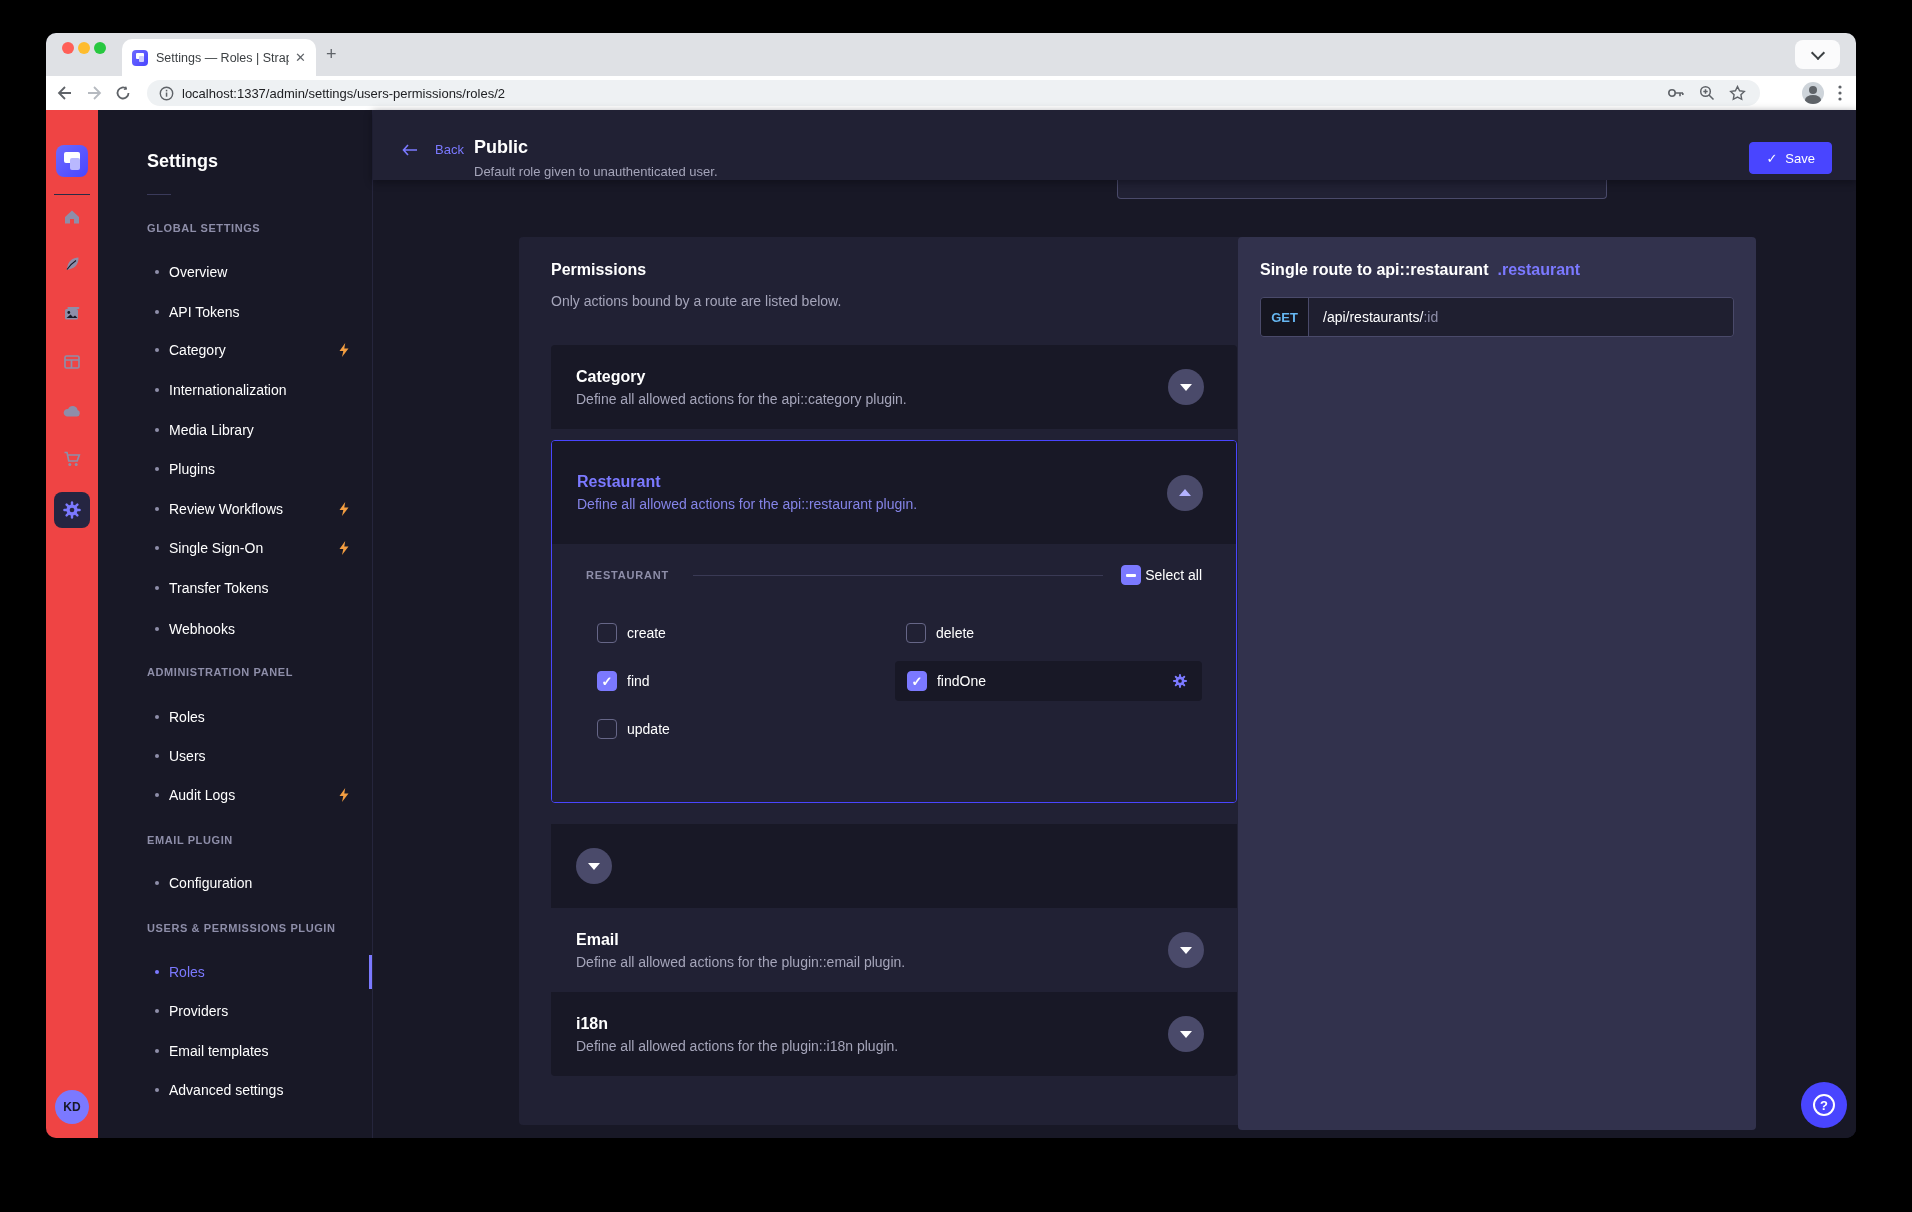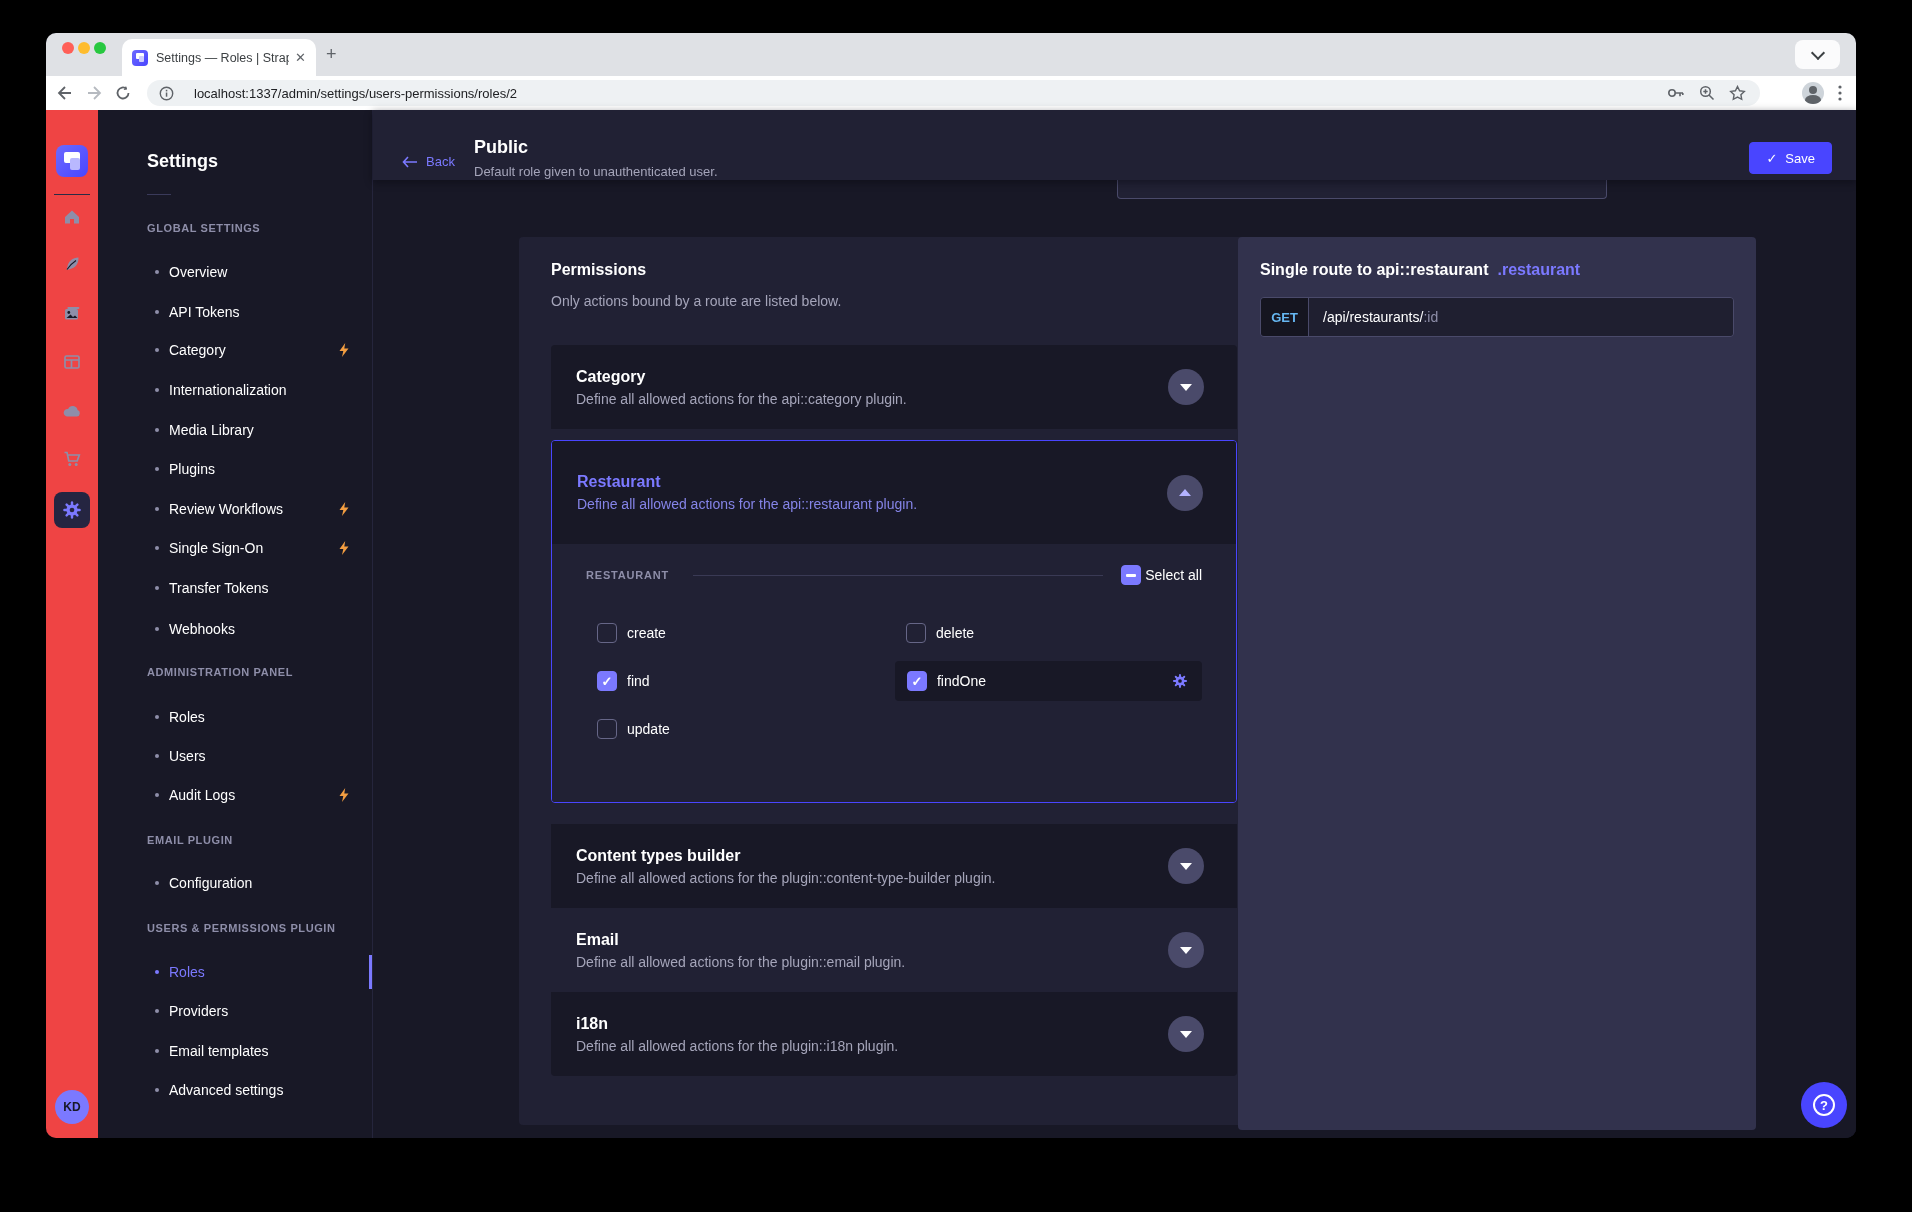--- a/index.html
+++ b/index.html
@@ -20,21 +20,21 @@
   .tab-close{color:#5f6368;font-size:13px;margin-left:6px;cursor:default;}
   .newtab{position:absolute;left:280px;top:11px;font-size:18px;color:#5f6368;line-height:20px;}
   .strip-chevron{position:absolute;right:16px;top:7px;width:45px;height:29px;background:#fbfbfc;
                  border-radius:8px;display:flex;align-items:center;justify-content:center;}
   .chev-down{width:8px;height:8px;border-right:2px solid #3c4043;border-bottom:2px solid #3c4043;
              transform:rotate(45deg);margin-top:-4px;}
   #toolbar{position:absolute;left:0;top:43px;width:100%;height:34px;background:#ffffff;}
   .nav-ic{position:absolute;top:0;height:34px;display:flex;align-items:center;justify-content:center;width:28px;}
   #omnibox{position:absolute;left:101px;top:4px;width:1613px;height:26px;border-radius:13px;background:#eef1f3;
            display:flex;align-items:center;}
-  #omnibox .url{font-size:13px;color:#202124;margin-left:20px;flex:1;}
+  #omnibox .url{font-size:13px;color:#202124;margin-left:8px;flex:1;}
   .omni-right{display:flex;align-items:center;gap:14px;margin-right:14px;}
   .tool-right{position:absolute;right:0;top:0;height:34px;display:flex;align-items:center;gap:14px;padding-right:14px;}
   .avatar-chip{width:22px;height:22px;border-radius:50%;background:#ced4da;position:relative;overflow:hidden;}
   .avatar-chip:before{content:"";position:absolute;left:7px;top:4px;width:8px;height:8px;border-radius:50%;background:#5f6368;}
   .avatar-chip:after{content:"";position:absolute;left:3px;top:13px;width:16px;height:10px;border-radius:50% 50% 0 0;background:#5f6368;}
   
   #app{position:absolute;left:0;top:77px;width:1810px;height:1028px;background:#181826;}
   #rail{position:absolute;left:0;top:0;width:52px;height:100%;background:#ef4444;}
   #logo{position:absolute;left:10px;top:35px;width:32px;height:32px;border-radius:8px;
         background:linear-gradient(135deg,#6d6aff,#4945ff);}
@@ -55,21 +55,21 @@
   .sn-item .dot{width:4px;height:4px;border-radius:50%;background:#8e8ea9;margin-right:10px;flex:none;}
   .sn-item .lbl{font-size:14px;color:#ffffff;}
   .sn-item.active .lbl{color:#7b79ff;}
   .sn-item.active .dot{background:#7b79ff;}
   .sn-item .bolt{position:absolute;right:22px;}
   .active-bar{position:absolute;right:0;top:845px;width:3px;height:34px;background:#7b79ff;}
   
   #main{position:absolute;left:327px;top:0;width:1483px;height:100%;}
   #mainHeader{position:absolute;left:0;top:0;width:100%;height:70px;background:#212134;
               box-shadow:0 2px 8px rgba(4,4,12,.45);z-index:3;}
-  .back{position:absolute;left:29px;top:44px;display:flex;align-items:center;gap:8px;color:#7b79ff;font-size:13px;}
+  .back{position:absolute;left:29px;top:32px;display:flex;align-items:center;gap:17px;color:#7b79ff;font-size:13px;}
   .pg-title{position:absolute;left:101px;top:28px;font-size:18px;font-weight:700;color:#fff;line-height:18px;}
   .pg-sub{position:absolute;left:101px;top:54px;font-size:13px;color:#a5a5ba;}
   .save-btn{position:absolute;right:24px;top:32px;height:32px;padding:0 16px;background:#4945ff;border:1px solid #4945ff;
             border-radius:4px;color:#fff;font-size:13px;display:flex;align-items:center;gap:8px;box-sizing:border-box;}
   #scroll{position:absolute;left:0;top:70px;width:100%;height:958px;background:#181826;}
   .input-sliver{position:absolute;left:744px;top:0;width:490px;height:19px;background:#212134;
                 border:1px solid #4a4a6a;border-top:none;border-radius:0 0 4px 4px;box-sizing:border-box;}
   
   #permPanel{position:absolute;left:146px;top:57px;width:750px;height:888px;background:#212134;border-radius:4px;
              padding:24px 32px;box-sizing:border-box;}
@@ -459,24 +459,20 @@
                   <div class="pg-cell">
                     <span class="cb off"></span>
                     <span class="cb-lbl">update</span>
                   </div>
                 </div>
               </div>
             </div>
           </div>
 
           <div class="acc-row">
-            <div class="acc-txt">
-              <div class="acc-t">Content types builder</div>
-              <div class="acc-s">Define all allowed actions for the plugin::content-type-builder plugin.</div>
-            </div>
             <div class="circ-btn">
                   <span class="tri-down"></span>
                 </div>
           </div>
 
           <div class="acc-row lite">
             <div class="acc-txt">
               <div class="acc-t">Email</div>
               <div class="acc-s">Define all allowed actions for the plugin::email plugin.</div>
             </div>

